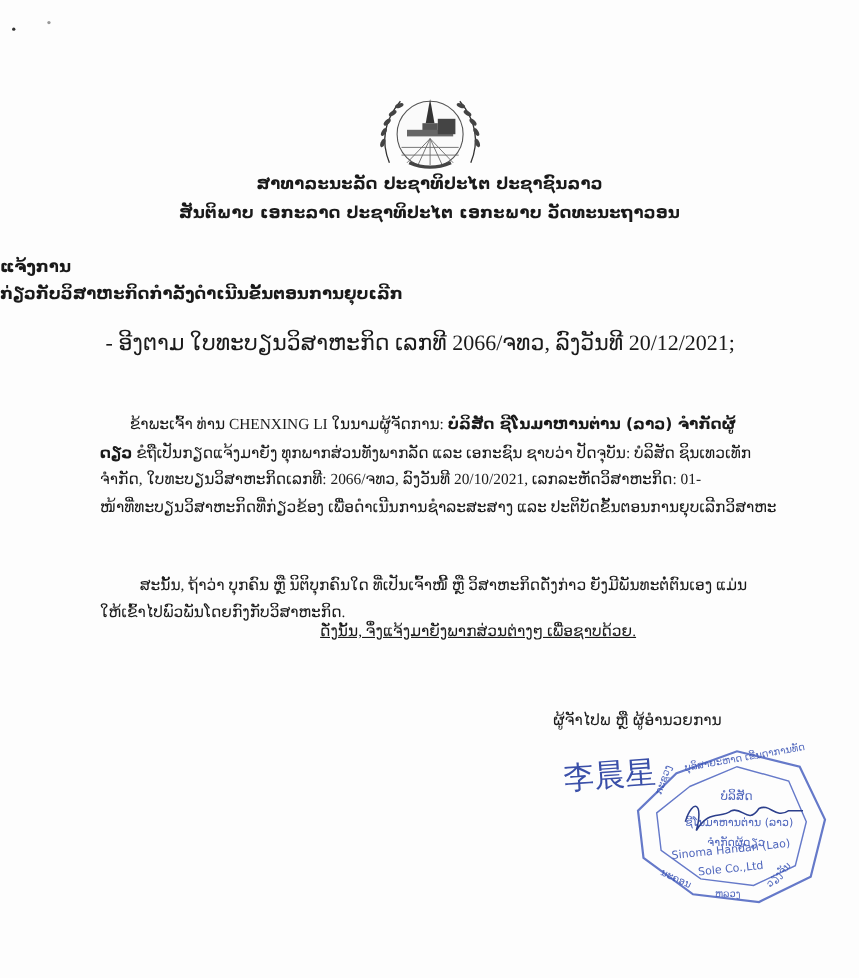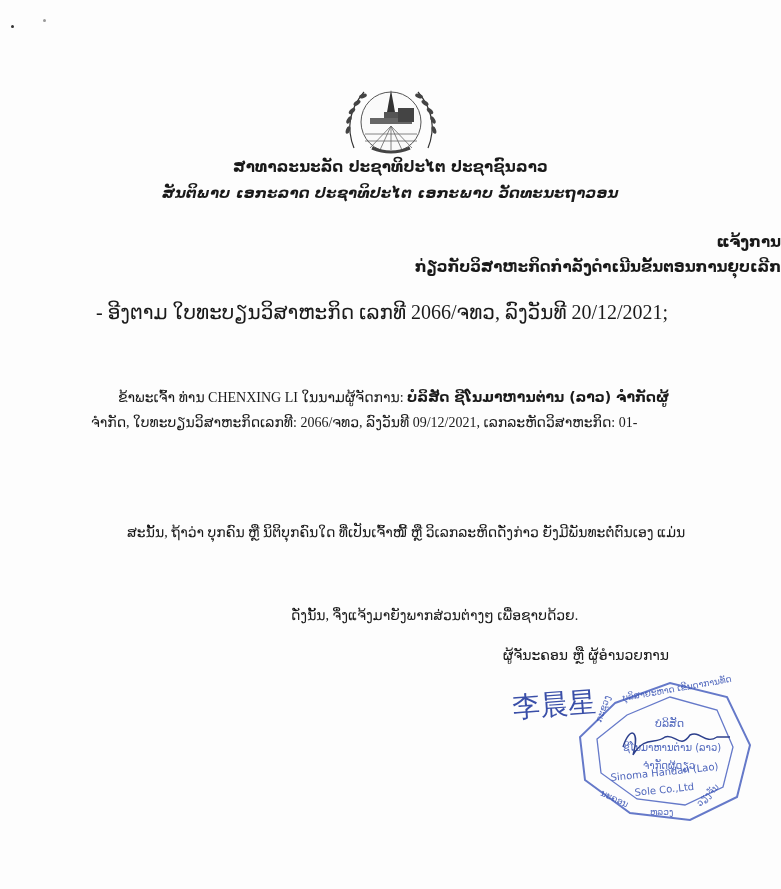--- a/index.html
+++ b/index.html
@@ -1,21 +1,21 @@
 <!DOCTYPE html>
 <html><head>
 <meta charset="utf-8">
 <style>
   html, body { margin:0; padding:0; background:#fdfdfd; }
   body { width:781px; height:889px; position:relative; overflow:hidden;
          font-family:"DejaVu Sans", sans-serif; color:#1a1a1a; }
   .speck { position:absolute; background:#333; border-radius:50%; }
   .emblem { position:absolute; left:340px; top:78px; width:102px; height:82px; }
   .hdr { position:absolute; left:0; width:781px; text-align:center; font-weight:bold; font-size:15px; letter-spacing:0.2px; }
-  .title { position:absolute; left:0; width:781px; text-align:right; font-weight:bold; font-size:15px; }
+  .title { position:absolute; left:0; width:781px; text-align:left; font-weight:bold; font-size:15px; }
   .refs { position:absolute; left:96px; top:300px; font-size:20px; line-height:24px; font-family:"Liberation Serif","DejaVu Serif",serif; }
   .refs div { white-space:nowrap; }
   .body-text { position:absolute; left:91px; width:640px; font-size:14px; line-height:24.5px;
                font-family:"Liberation Serif","DejaVu Serif",serif; text-align:justify; }
   .body-text b { font-family:"DejaVu Sans", sans-serif; }
   .line { white-space:nowrap; }
   .sign-title { position:absolute; left:503px; top:647px; font-size:14px; }
   .sig-area { position:absolute; left:505px; top:675px; width:250px; height:150px; }
 </style>
 </head>
@@ -54,43 +54,48 @@
         <line x1="51" y1="48" x2="40" y2="72"></line>
       <line x1="51" y1="48" x2="62" y2="72"></line>
       <line x1="25" y1="56" x2="77" y2="56"></line>
         <line x1="25" y1="63" x2="77" y2="63"></line>
     </g>
     <path d="M32 70 Q51 78 70 70" fill="none" stroke="#444" stroke-width="3"></path>
   </svg>
 </div>
 
 <div class="hdr" style="top:158px;">ສາທາລະນະລັດ ປະຊາທິປະໄຕ ປະຊາຊົນລາວ</div>
-<div class="hdr" style="top:184px;font-style:italic;">ສັນຕິພາບ ເອກະລາດ ປະຊາທິປະໄຕ ເອກະພາບ ວັດທະນະຖາວອນ</div>
+<div class="hdr" style="top:184px;">ສັນຕິພາບ ເອກະລາດ ປະຊາທິປະໄຕ ເອກະພາບ ວັດທະນະຖາວອນ</div>
 
 <div class="title" style="top:233px;">ແຈ້ງການ</div>
 <div class="title" style="top:258px;">ກ່ຽວກັບວິສາຫະກິດກຳລັງດຳເນີນຂັ້ນຕອນການຍຸບເລີກ</div>
 
 <div class="refs">
   <div>- ອີງຕາມ ໃບທະບຽນວິສາຫະກິດ ເລກທີ 2066/ຈທວ, ລົງວັນທີ 20/12/2021;</div>
 </div>
 
 <div class="body-text" style="top:374px;">
-  <div class="line" style="padding-left:27px;margin-top:11px;">
+  <div class="line" style="padding-left:27px;">
     <span>ຂ້າພະເຈົ້າ ທ່ານ CHENXING LI ໃນນາມຜູ້ຈັດການ: </span><b>ບໍລິສັດ ຊີໂນມາຫານຕ່ານ (ລາວ) ຈຳກັດຜູ້</b>
   </div>
-  <div class="line">ຈຳກັດ, ໃບທະບຽນວິສາຫະກິດເລກທີ: 2066/ຈທວ, ລົງວັນທີ 09/12/2021, ເລກລະຫັດວິສາຫະກິດ: 01-</div>
+  <div class="line">
+    <b>ດຽວ</b><span> ຂໍຖືເປັນກຽດແຈ້ງມາຍັງ ທຸກພາກສ່ວນທັງພາກລັດ ແລະ ເອກະຊົນ ຊາບວ່າ ປັດຈຸບັນ: ບໍລິສັດ ຊິນເທວເທັກ</span>
+  </div>
+  <div class="line">ຈຳກັດ, ໃບທະບຽນວິສາຫະກິດເລກທີ: 2066/ຈທວ, ລົງວັນທີ 20/10/2021, ເລກລະຫັດວິສາຫະກິດ: 01-</div>
+  <div class="line">ໜ້າທີ່ທະບຽນວິສາຫະກິດທີ່ກ່ຽວຂ້ອງ ເພື່ອດຳເນີນການຊຳລະສະສາງ ແລະ ປະຕິບັດຂັ້ນຕອນການຍຸບເລີກວິສາຫະ</div>
 </div>
 
 <div class="body-text" style="top:521px;">
-  <div class="line" style="padding-left:36px;">ສະນັ້ນ, ຖ້າວ່າ ບຸກຄົນ ຫຼື ນິຕິບຸກຄົນໃດ ທີ່ເປັນເຈົ້າໜີ້ ຫຼື ວິເລກລະຫິດດັ່ງກ່າວ ຍັງມີພັນທະຕໍ່ຕົນເອງ ແມ່ນ</div>
+  <div class="line" style="padding-left:36px;">ສະນັ້ນ, ຖ້າວ່າ ບຸກຄົນ ຫຼື ນິຕິບຸກຄົນໃດ ທີ່ເປັນເຈົ້າໜີ້ ຫຼື ວິສາຫະກິດດັ່ງກ່າວ ຍັງມີພັນທະຕໍ່ຕົນເອງ ແມ່ນ</div>
+  <div class="line">ໃຫ້ເຂົ້າໄປພົວພັນໂດຍກົງກັບວິສາຫະກິດ.</div>
 </div>
 
-<div class="body-text" style="top:604px;left:291px;width:auto;">ດັ່ງນັ້ນ, ຈຶ່ງແຈ້ງມາຍັງພາກສ່ວນຕ່າງໆ ເພື່ອຊາບດ້ວຍ.</div>
+<div class="body-text" style="top:563px;left:291px;width:auto;text-decoration:underline;">ດັ່ງນັ້ນ, ຈຶ່ງແຈ້ງມາຍັງພາກສ່ວນຕ່າງໆ ເພື່ອຊາບດ້ວຍ.</div>
 
-<div class="sign-title">ຜູ້ຈັນະຄອນ ຫຼື ຜູ້ອຳນວຍການ</div>
+<div class="sign-title">ຜູ້ຈັາໄປພ ຫຼື ຜູ້ອຳນວຍການ</div>
 
 <div class="sig-area">
   <svg width="250" height="150" viewBox="0 0 250 150">
     <polygon points="110,28 165,8 222,22 245,70 232,122 185,145 125,138 80,105 75,62" fill="none" stroke="#4a62c0" stroke-width="2" opacity="0.85"></polygon>
     <polygon points="122,40 165,22 212,35 228,72 218,112 180,130 132,124 96,98 92,64" fill="none" stroke="#4a62c0" stroke-width="1.3" opacity="0.85"></polygon>
     <g fill="#3b55b5" font-family="DejaVu Sans, sans-serif" opacity="0.9">
       <text x="118" y="26" font-size="9" transform="rotate(-10 118 26)">ບຸລິສາຍະຫາດ ເຂີນດາການທັດ</text>
       <text x="150" y="52" font-size="11">ບໍລິສັດ</text>
       <text x="118" y="76" font-size="10">ຊີໂນມາຫານຕ່ານ (ລາວ)</text>
       <text x="138" y="94" font-size="10">ຈຳກັດຜູ້ດຽວ</text>

